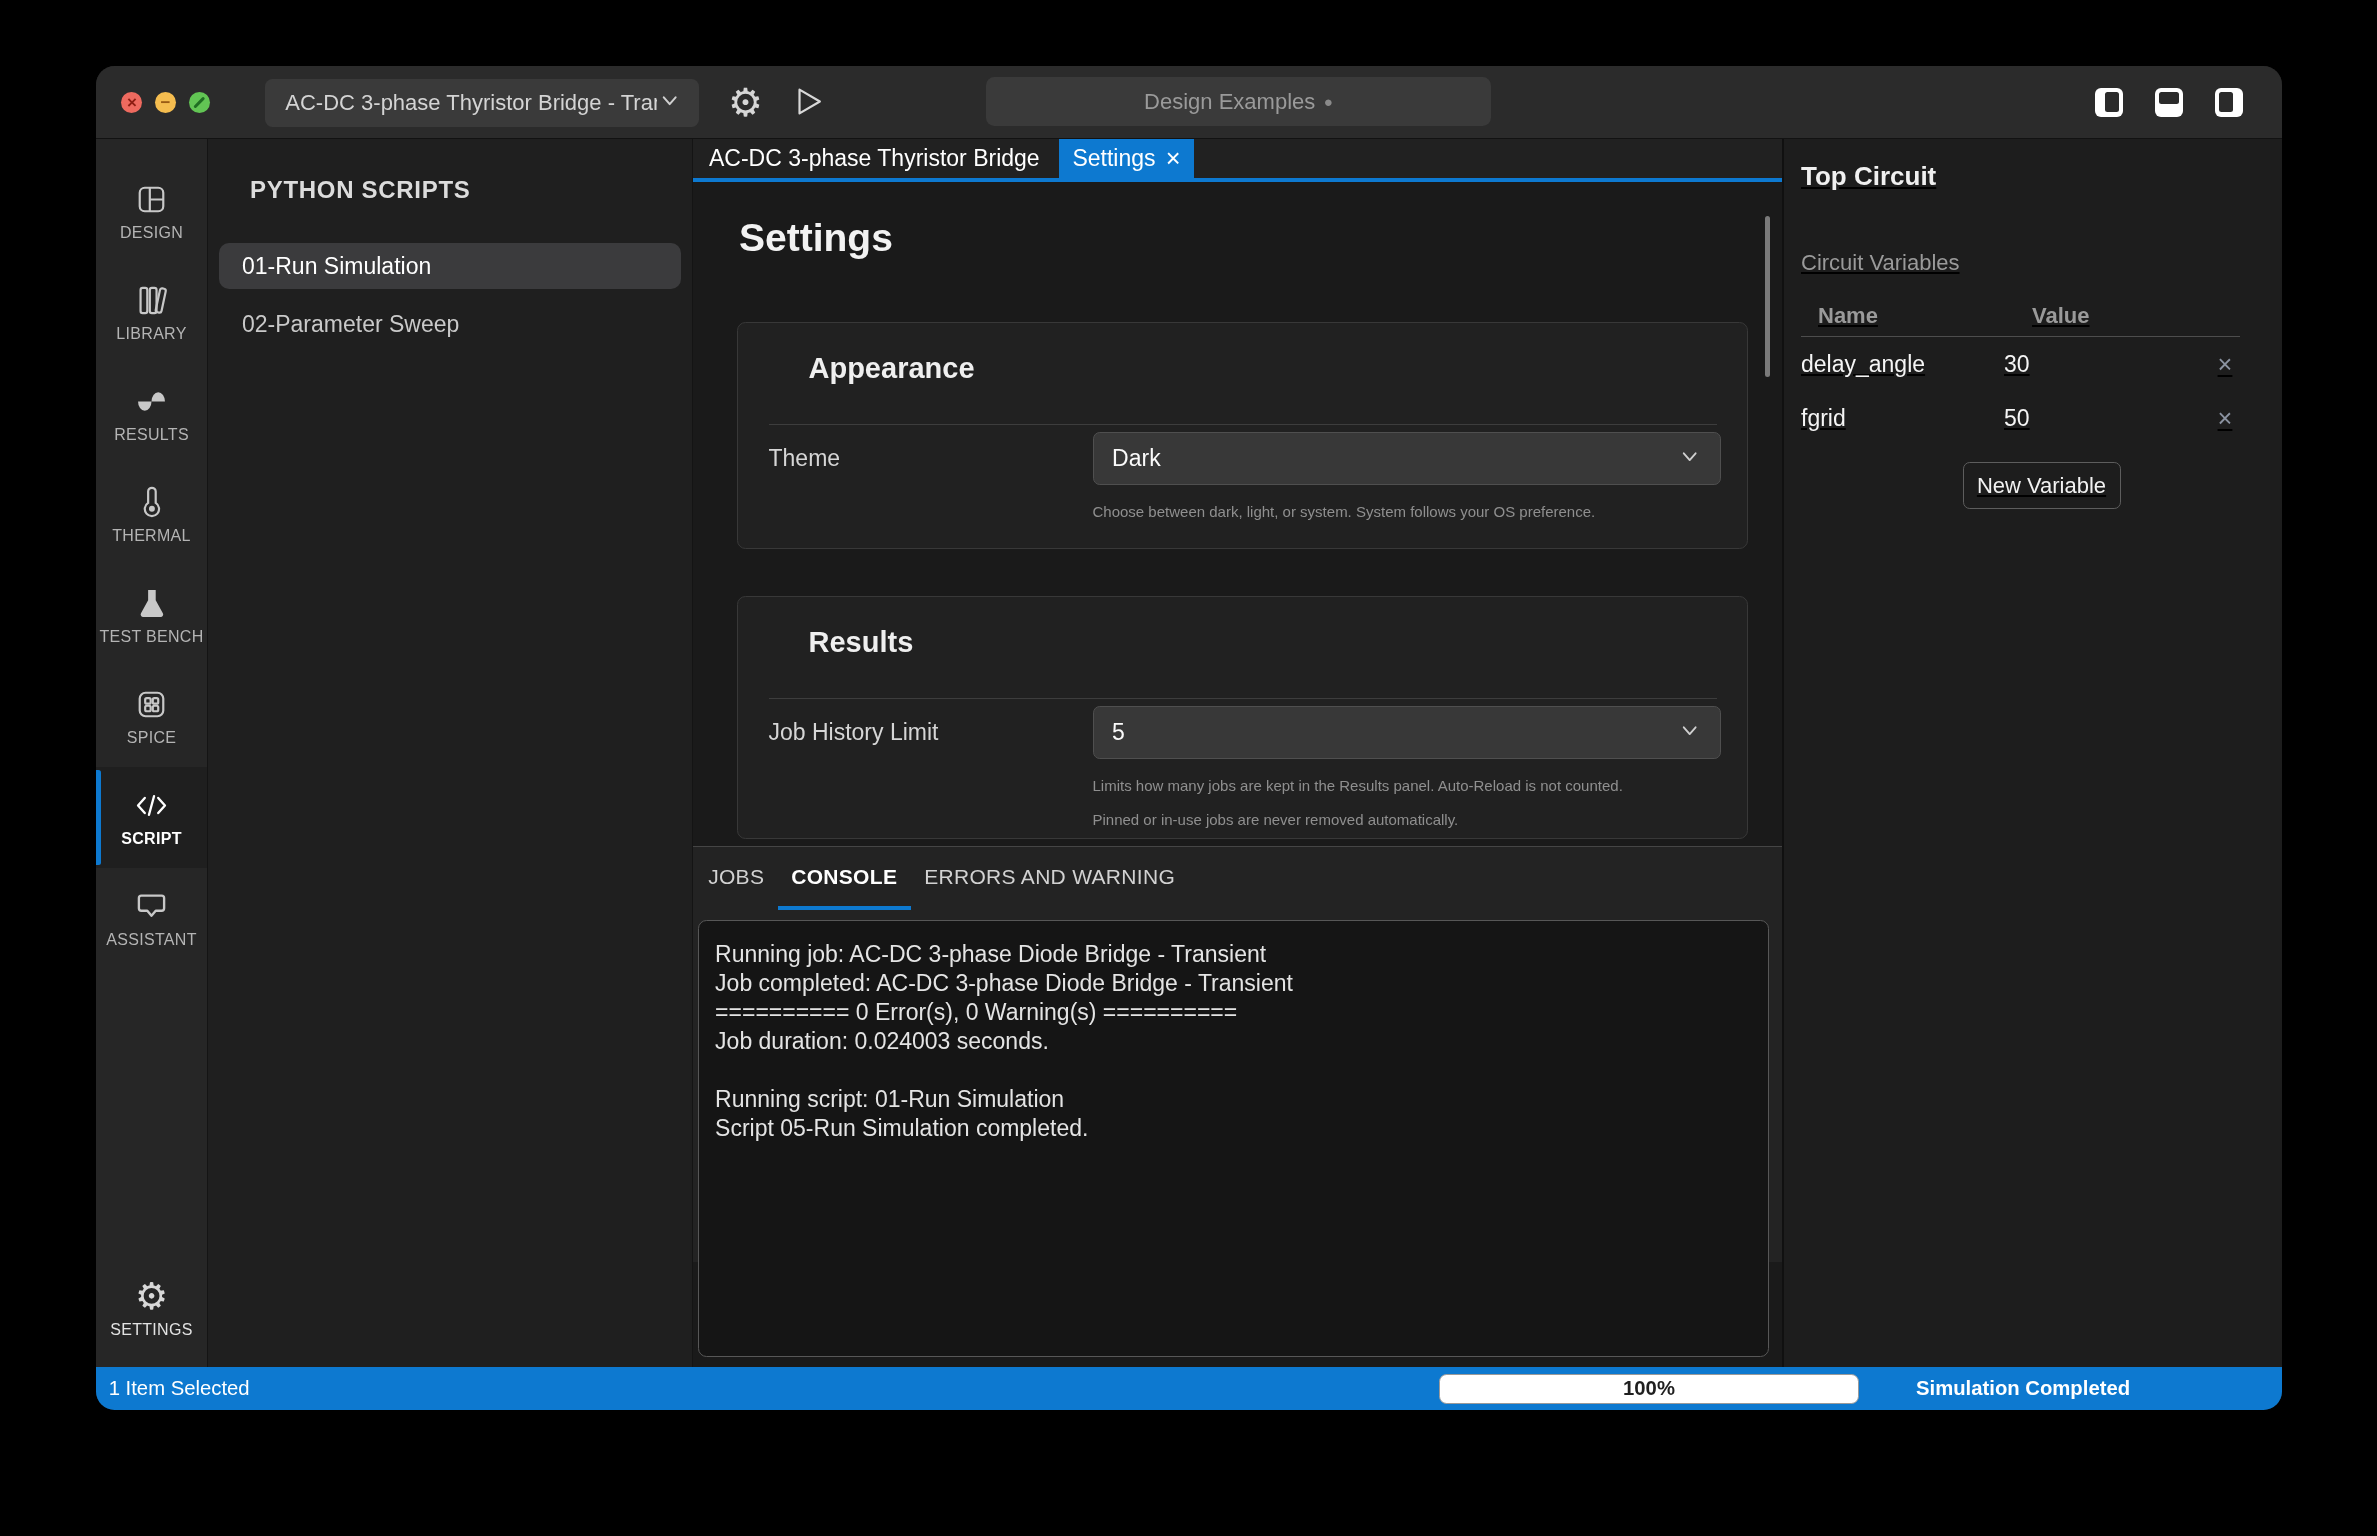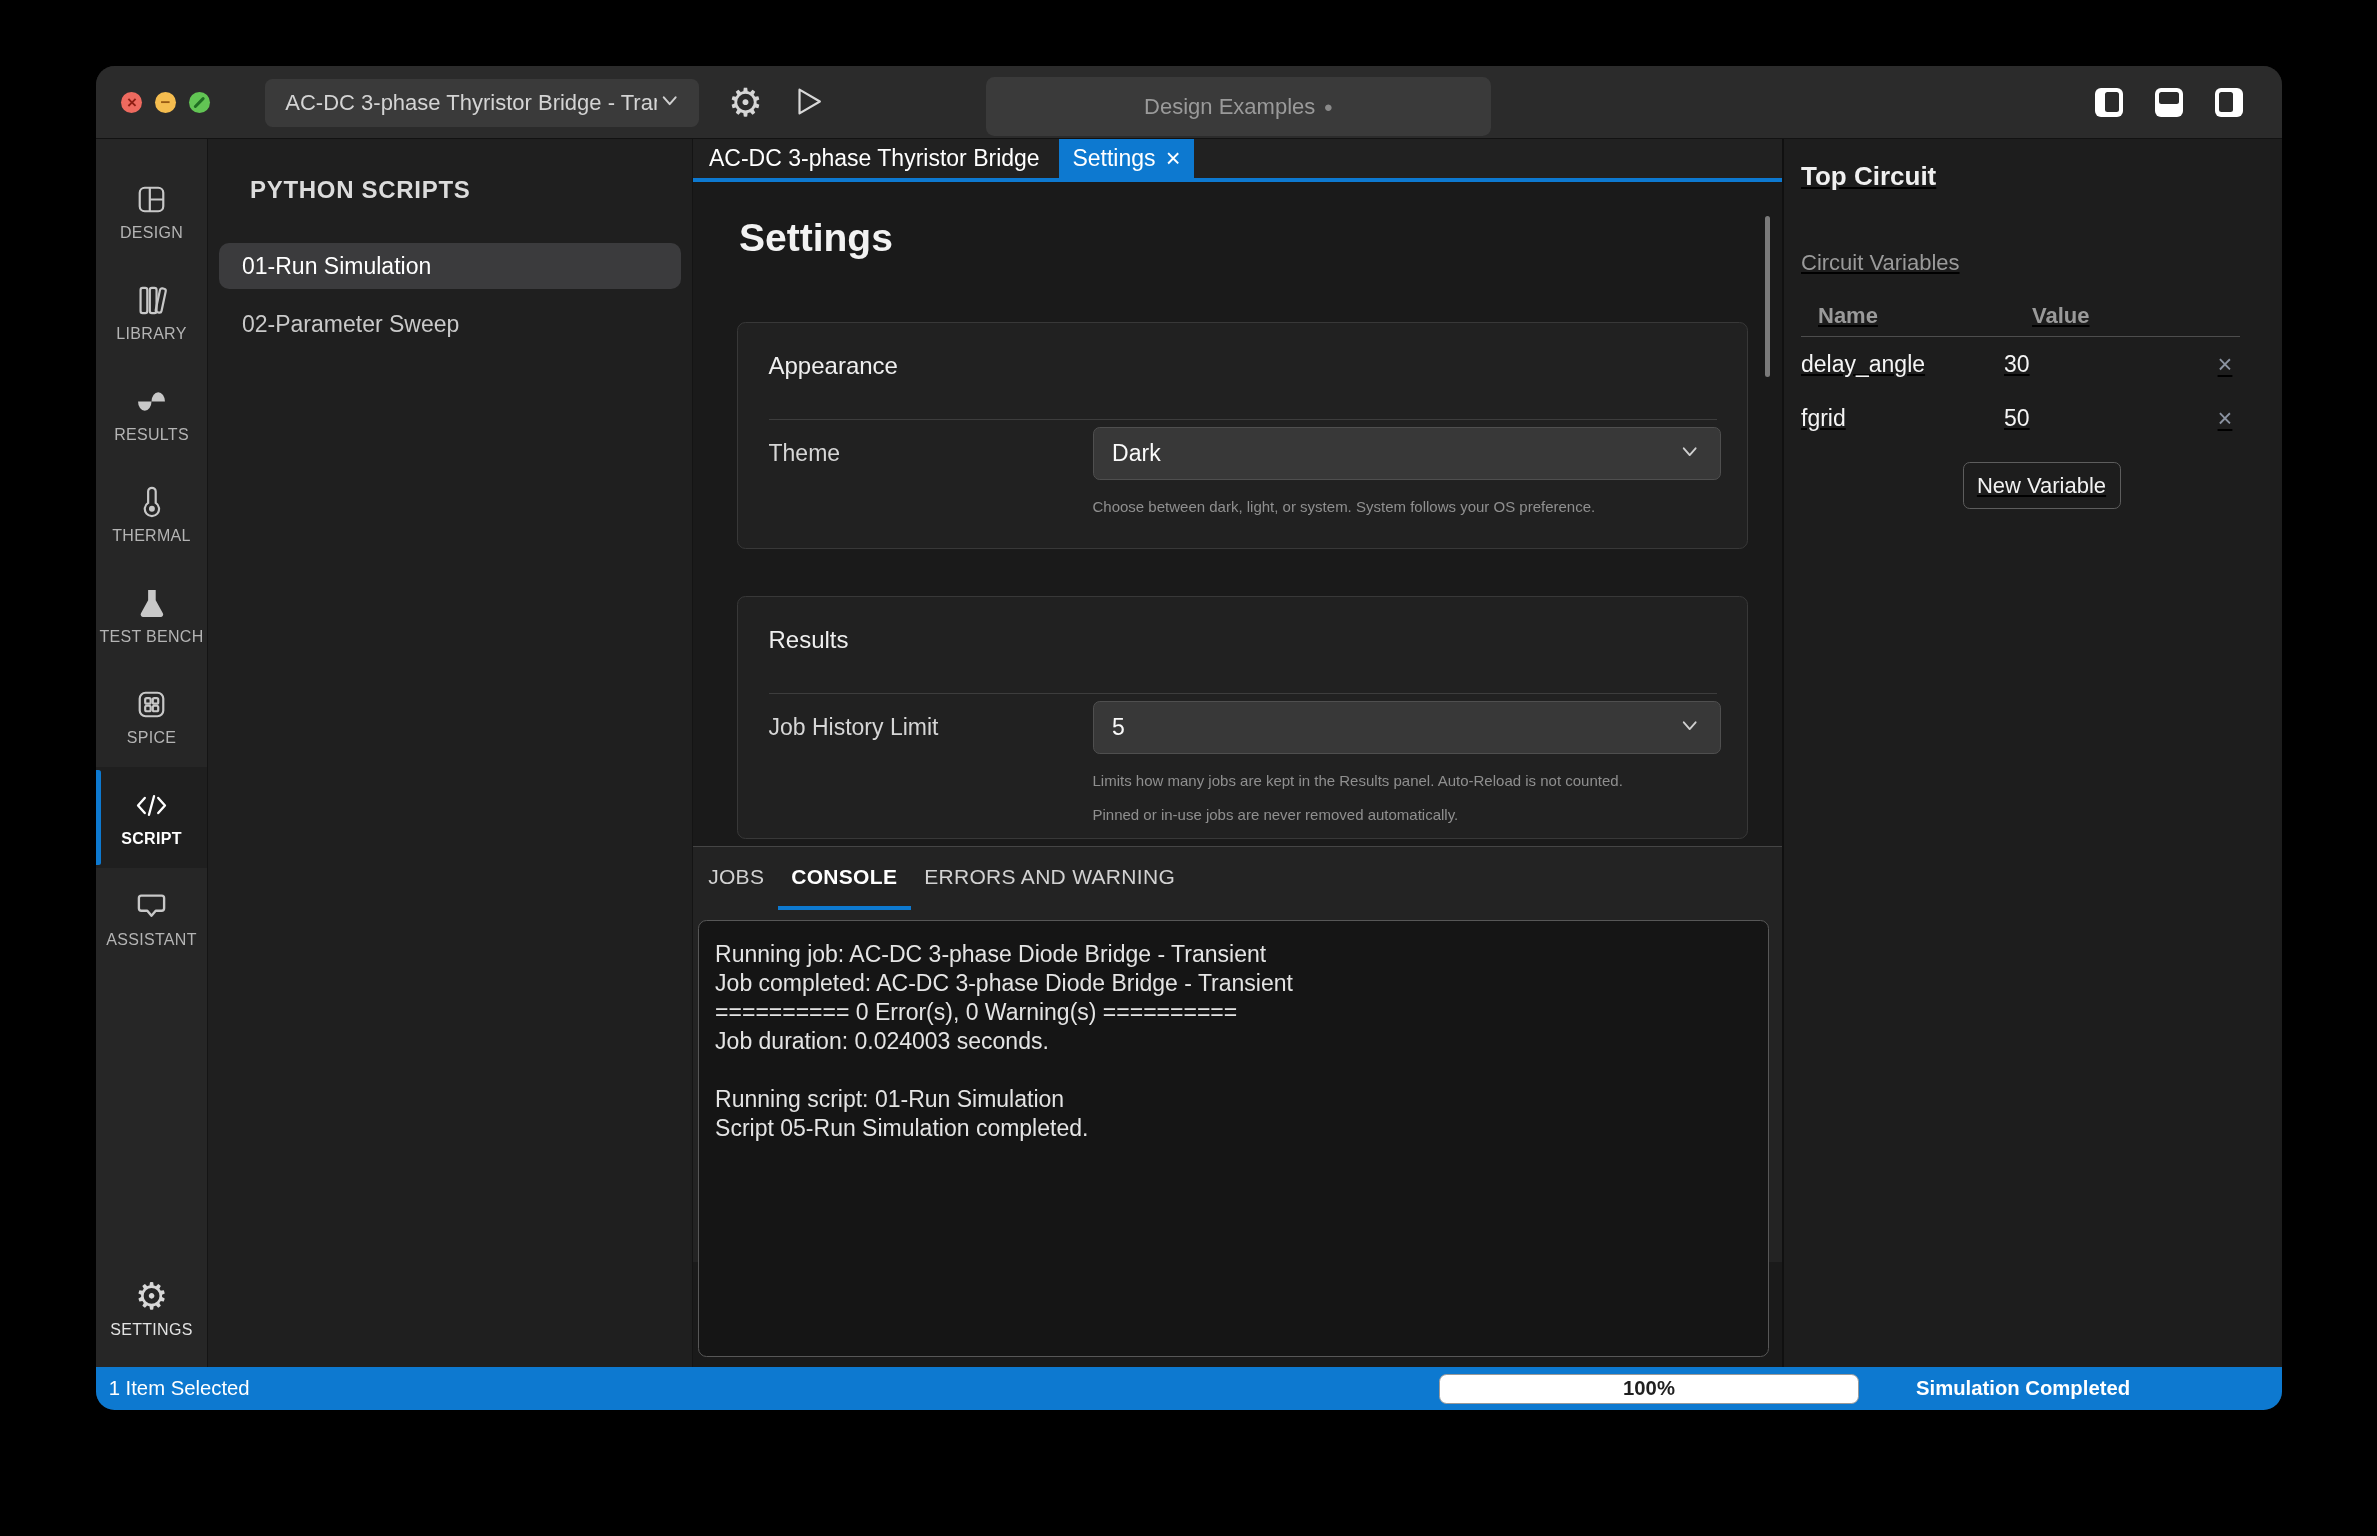--- a/index.html
+++ b/index.html
@@ -21,21 +21,21 @@
   .light.yellow::after { content:"−"; position:absolute; inset:0; display:flex; align-items:center; justify-content:center;
                       font-size:17px; font-weight:700; color:#9a5b14; line-height:1; }
   .light.green::after { content:""; position:absolute; left:3.4px; top:9.3px; width:14.4px; height:2.5px; background:#1f6e22;
                       transform:rotate(-45deg); border-radius:1.7px; }
   .selector { position:absolute; left:169px; top:12.7px; width:434px; height:48px; background:#3a3a3a;
               border-radius:7.6px; display:flex; align-items:center; padding:0 17px 0 20.3px; cursor:pointer; }
   .selector .sel-label { color:#d4d4d4; font-size:22px; flex:1; white-space:nowrap; overflow:hidden; }
   .tool { position:absolute; top:0; height:73px; display:flex; align-items:center; justify-content:center; cursor:pointer; }
   .tool.gear { left:626px; width:47px; font-size:39px; color:#d6d6d6; }
   .tool.play { left:690px; width:44px; }
-  .searchpill { position:absolute; left:890px; top:11px; width:505px; height:59px; background:#3a3a3a;
+  .searchpill { position:absolute; left:890px; top:11px; width:505px; height:49px; background:#3a3a3a;
                 border-radius:8.5px; display:flex; align-items:center; justify-content:center; gap:8.5px; cursor:pointer; }
   .searchpill .sp-label { color:#9a9a9a; font-size:22px; }
   .searchpill .sp-dot { color:#8a8a8a; font-size:15.2px; }
   .toggles { position:absolute; right:39px; top:22px; display:flex; gap:32px; }
   .toggle { width:28px; height:29px; background:#fff; border-radius:6px; position:relative; cursor:pointer; }
   .toggle i { position:absolute; background:#2b2b2b; border-radius:2.5px; }
   .toggle.t-left i  { left:10.2px; top:4.2px; width:13.5px; height:20.3px; }
   .toggle.t-bottom i{ left:4.2px;  top:4.2px; width:19.5px; height:12px; }
   .toggle.t-right i { left:4.2px;  top:4.2px; width:13.5px; height:20.3px; }
 
@@ -74,21 +74,21 @@
   .tab.settings-tab { width:135px; background:#0d79d0; color:#fff; font-size:23px; justify-content:center; gap:10.2px; }
   .tab .closex { font-size:25.4px; line-height:1; color:#ffffff; cursor:pointer; }
   .accentline { height:4.2px; background:#0d79d0; flex:0 0 auto; }
 
   .settingsarea { position:relative; height:664px; flex:0 0 auto; overflow:hidden; background:#1a1a1a; }
   .settingsarea h1 { margin:34px 0 0 46px; font-size:39px; font-weight:700; color:#f2f2f2; }
   .card { margin-left:44px; width:1011px; background:#212121; border:1.7px solid #383838; border-radius:8.5px;
           padding:29px 30.5px 0 30.5px; overflow:hidden; }
   .card.appearance { margin-top:62px; height:227px; }
   .card.results { margin-top:47px; height:243px; }
-  .card-title { font-size:24px; font-weight:400; color:#efefef; }
+  .card-title { font-size:29px; font-weight:700; color:#efefef;margin-left:40px; }
   .card-divider { margin-top:39px; border-top:1.7px solid #3d3d3d; }
   .setting-row { margin-top:7px; display:grid; grid-template-columns:324px 628px; align-items:center; }
   .setting-label { font-size:23px; color:#d6d6d6; }
   .dropdown { height:53px; background:#383838; border:1.7px solid #4f4f4f; border-radius:6.8px;
               display:flex; align-items:center; padding:0 17px 0 18.6px; cursor:pointer; }
   .dropdown .dd-value { color:#fafafa; font-size:23px; flex:1; }
   .help { grid-column:2; margin-top:10.2px; font-size:15px; color:#8f8f8f; line-height:34px; }
   .scrollthumb { position:absolute; right:12px; top:34px; width:5.1px; height:161px; background:#7a7a7a; border-radius:2.5px; cursor:pointer; }
 
   .bottompanel { height:416px; flex:0 0 auto; background:#232323; border-top:1.7px solid #454545; }

